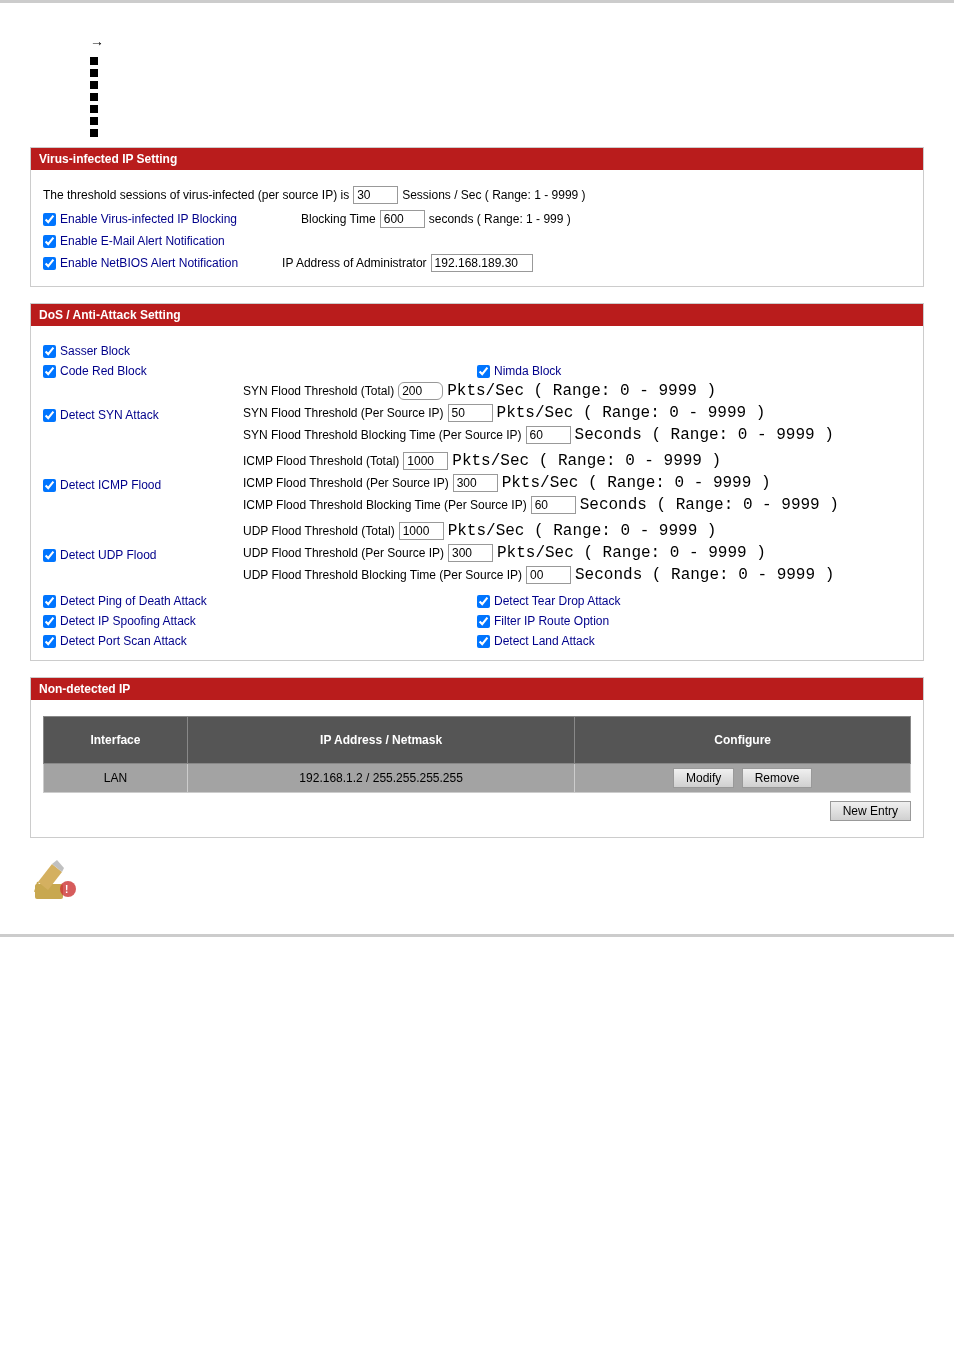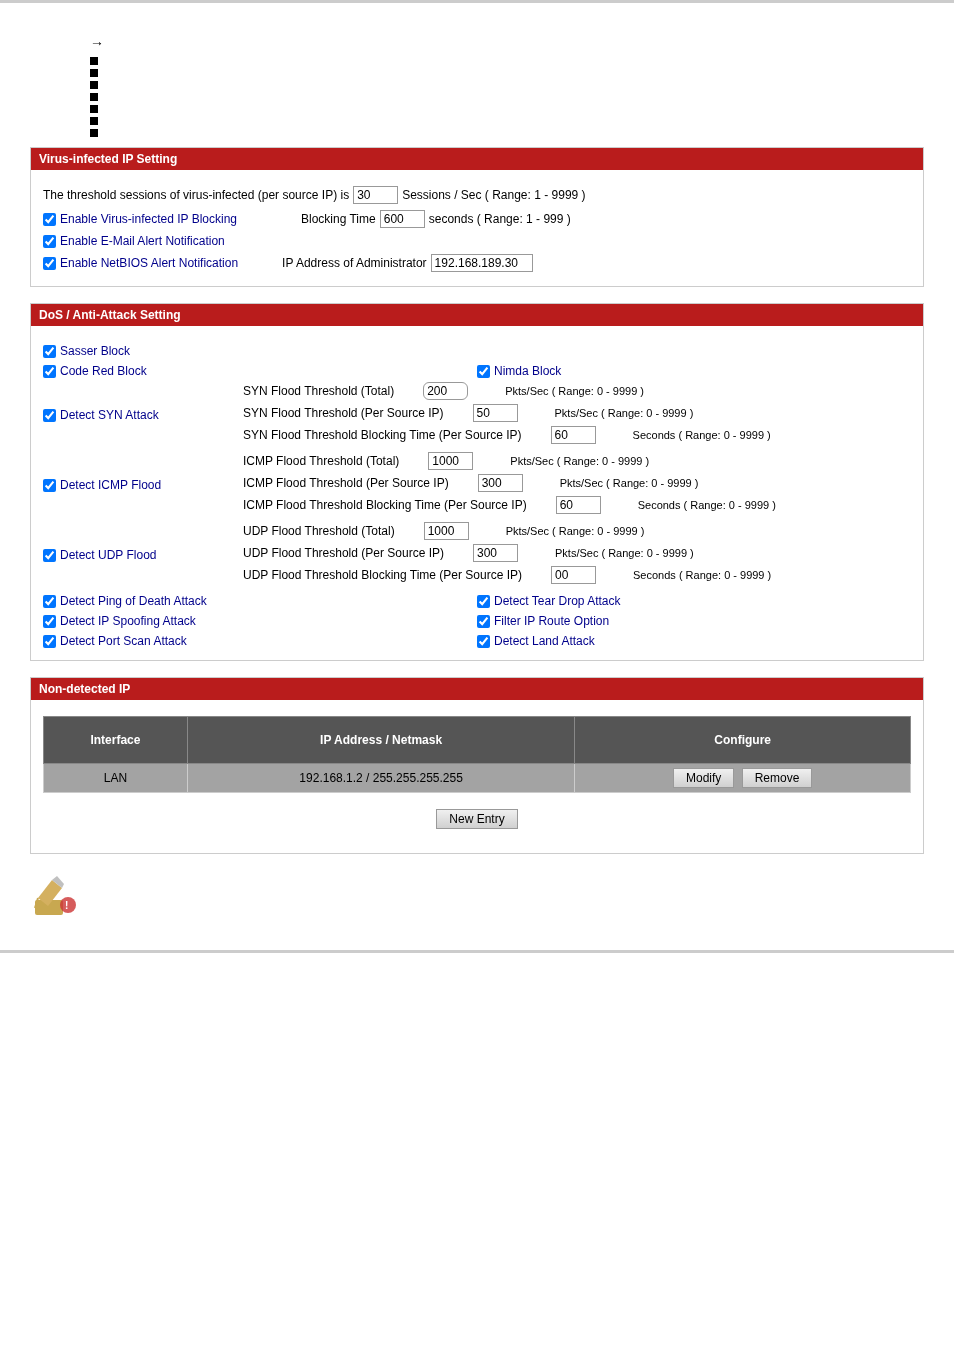--- a/index.html
+++ b/index.html
@@ -70,23 +70,24 @@
       padding: 1px 3px;
       font-size: 12px;
       height: 18px;
     }
     .sub-label {
       font-size: 12px;
       color: #000;
       margin-right: 4px;
     }
     .range-text {
-      font-size: 11px;
+      font-size: 16px;
       color: #000;
-      margin-left: 12px;
+      margin-left: 4px;
+      font-family: Liberation Mono, monospace;
     }
     .button-row {
       display: flex;
       justify-content: flex-end;
       gap: 6px;
       margin-top: 8px;
       padding: 4px 8px;
     }
     .btn {
       padding: 2px 12px;
@@ -113,22 +114,22 @@
     }
     .data-table td {
       padding: 4px 8px;
       font-size: 12px;
       text-align: center;
       border: 1px solid #ccc;
       background: #a3a3a3;
     }
     .new-entry-row {
       display: flex;
-      justify-content: center;
-      margin: 16px 0;
+      justify-content: flex-end;
+      margin: 8px 0;
     }
     .note-section {
       display: flex;
       align-items: flex-start;
       margin-top: 16px;
     }
     .note-icon {
       width: 50px;
       height: 50px;
       margin-right: 10px;
@@ -161,21 +162,20 @@
     .dos-cell label {
       font-size: 12px;
       color: #00008B;
     }
     .threshold-line {
       display: flex;
       align-items: center;
       flex-wrap: wrap;
       margin-bottom: 4px;
       font-size: 12px;
-      gap: 25px;
     }
     .blue-label {
       color: #00008B;
       font-size: 12px;
     }
   </style>
 </head>
 <body>
 
 <div class="page-container">

